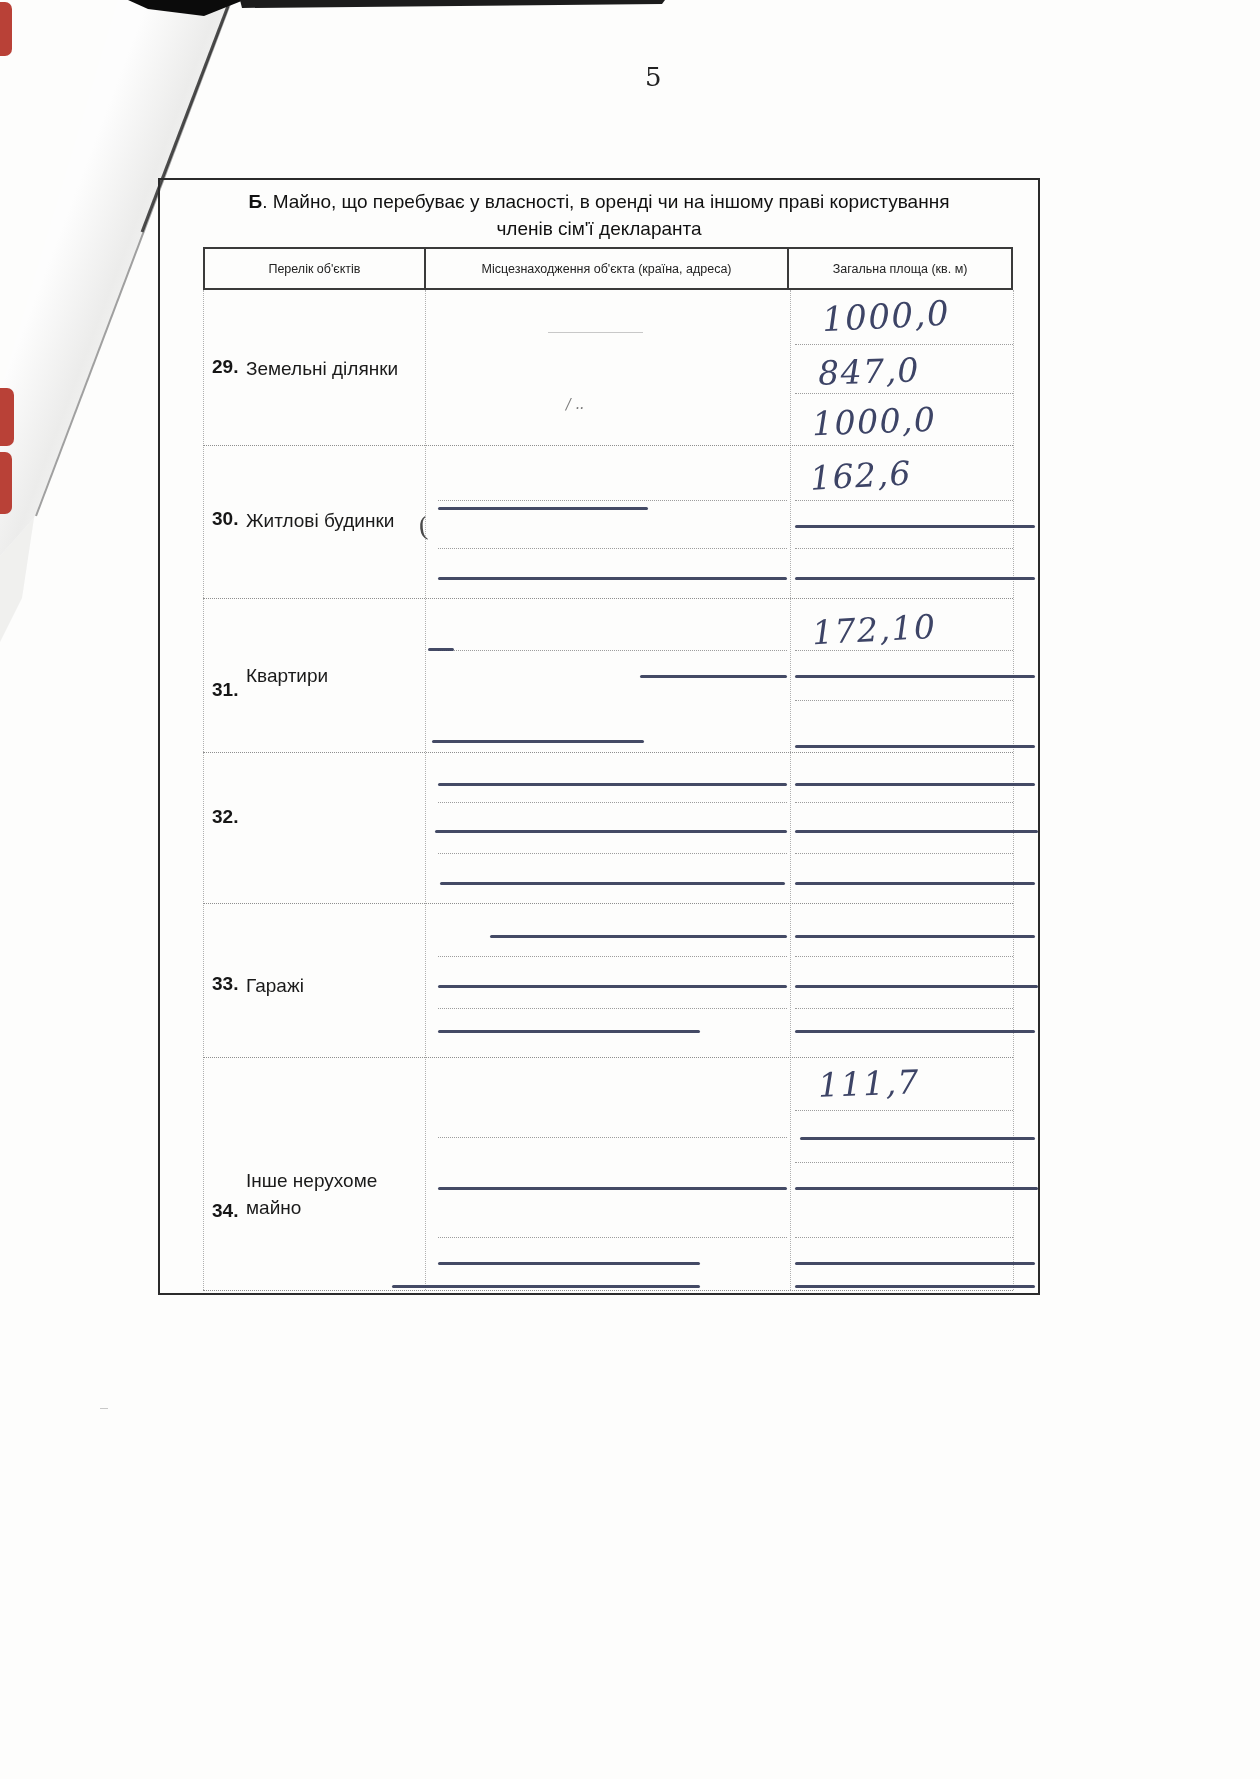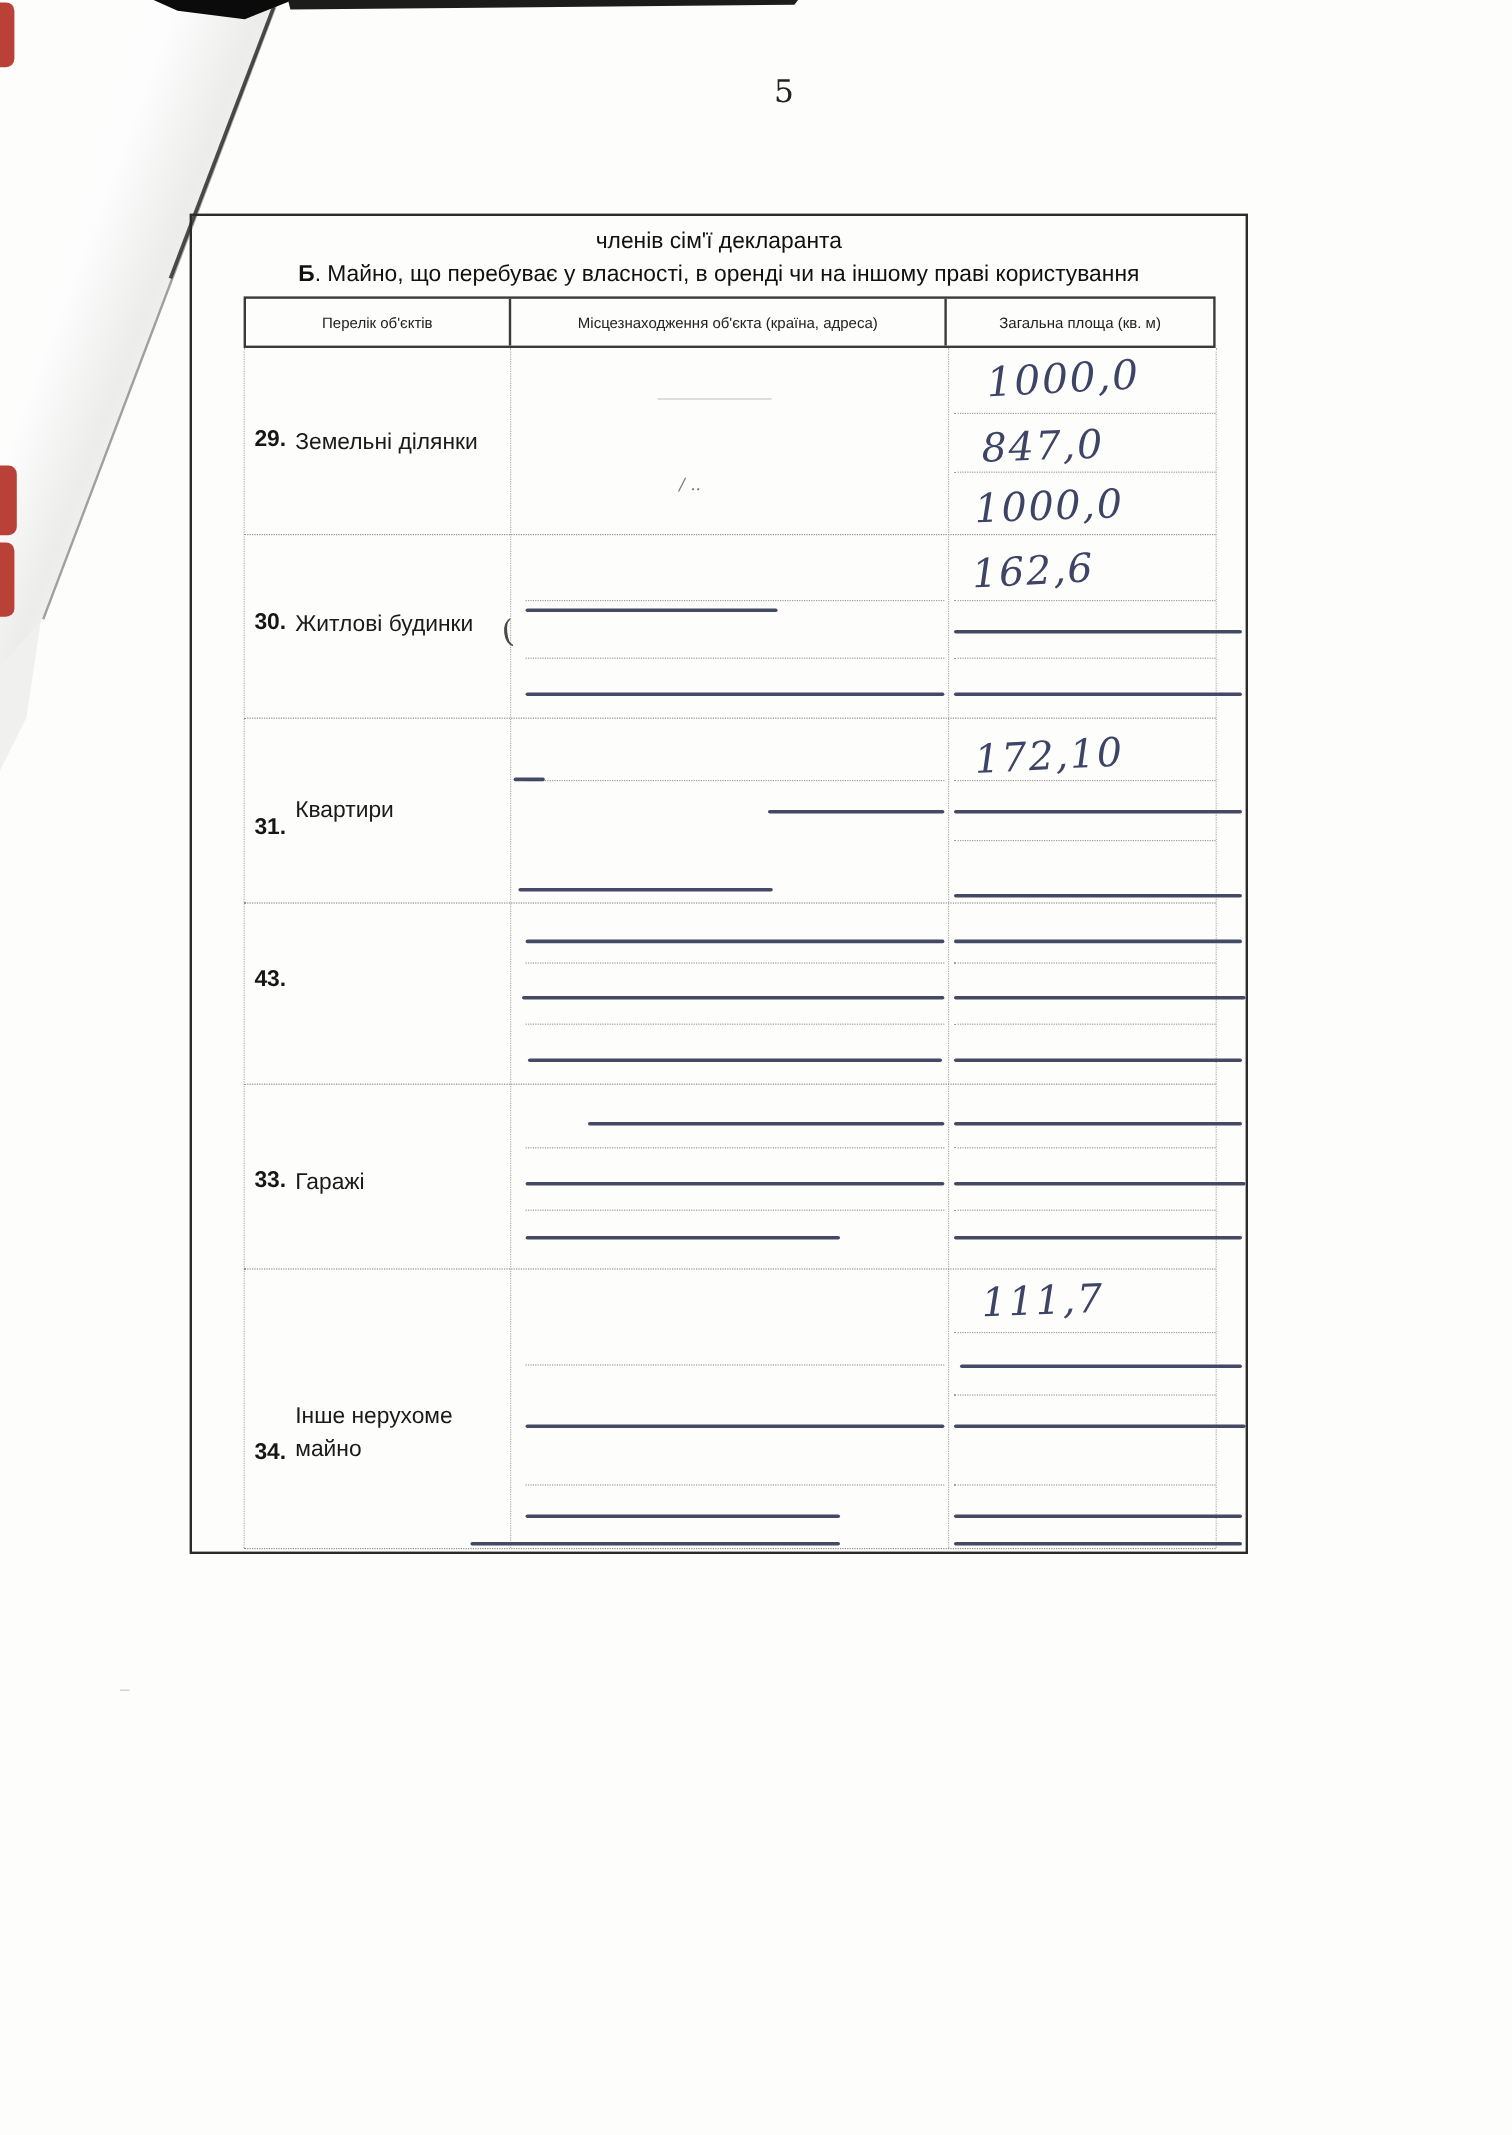--- a/index.html
+++ b/index.html
@@ -58,22 +58,22 @@
 
   <div class="abs redmark" style="left:0;top:2px;width:12px;height:54px;"></div>
   <div class="abs redmark" style="left:0;top:388px;width:14px;height:58px;"></div>
   <div class="abs redmark" style="left:0;top:452px;width:12px;height:62px;"></div>
 
   <div class="abs pagenum" style="left:645px;top:62px;">5</div>
 
   <div class="abs outer-box"></div>
 
   <div class="abs title">
+    <div><b>Б</b><span>. Майно, що перебуває у власності, в оренді чи на іншому праві користування</span></div>
     <div>членів сім'ї декларанта</div>
-    <div><b>Б</b><span>. Майно, що перебуває у власності, в оренді чи на іншому праві користування</span></div>
   </div>
 
   <div class="abs hdr">
     <div class="cell c1">Перелік об'єктів</div>
     <div class="cell c2">Місцезнаходження об'єкта (країна, адреса)</div>
     <div class="cell c3">Загальна площа (кв. м)</div>
   </div>
 
   <div class="abs vline" style="left:203px;top:290px;height:1000px;"></div>
   <div class="abs vline" style="left:425px;top:290px;height:1000px;"></div>
@@ -89,21 +89,21 @@
 
   <div class="abs rownum" style="left:212px;top:356px;">29.</div>
   <div class="abs rowlabel" style="left:246px;top:355px;width:190px;">Земельні ділянки</div>
 
   <div class="abs rownum" style="left:212px;top:508px;">30.</div>
   <div class="abs rowlabel" style="left:246px;top:507px;width:190px;">Житлові будинки</div>
 
   <div class="abs rownum" style="left:212px;top:663px;margin-top:16px;">31.</div>
   <div class="abs rowlabel" style="left:246px;top:662px;width:190px;">Квартири</div>
 
-  <div class="abs rownum" style="left:212px;top:806px;">43.</div>
+  <div class="abs rownum" style="left:212px;top:806px;">32.</div>
 
   <div class="abs rownum" style="left:212px;top:973px;">33.</div>
   <div class="abs rowlabel" style="left:246px;top:972px;width:190px;">Гаражі</div>
 
   <div class="abs rownum" style="left:212px;top:1168px;margin-top:32px;">34.</div>
   <div class="abs rowlabel" style="left:246px;top:1167px;width:165px;">Інше нерухоме майно</div>
 
   <div class="abs hw" style="left:822px;top:296px;font-size:34px;transform:rotate(-3deg);">1000,0</div>
   <div class="abs hw" style="left:818px;top:352px;font-size:33px;transform:rotate(-2deg);">847,0</div>
   <div class="abs hw" style="left:812px;top:402px;font-size:33px;transform:rotate(-2deg);">1000,0</div>

